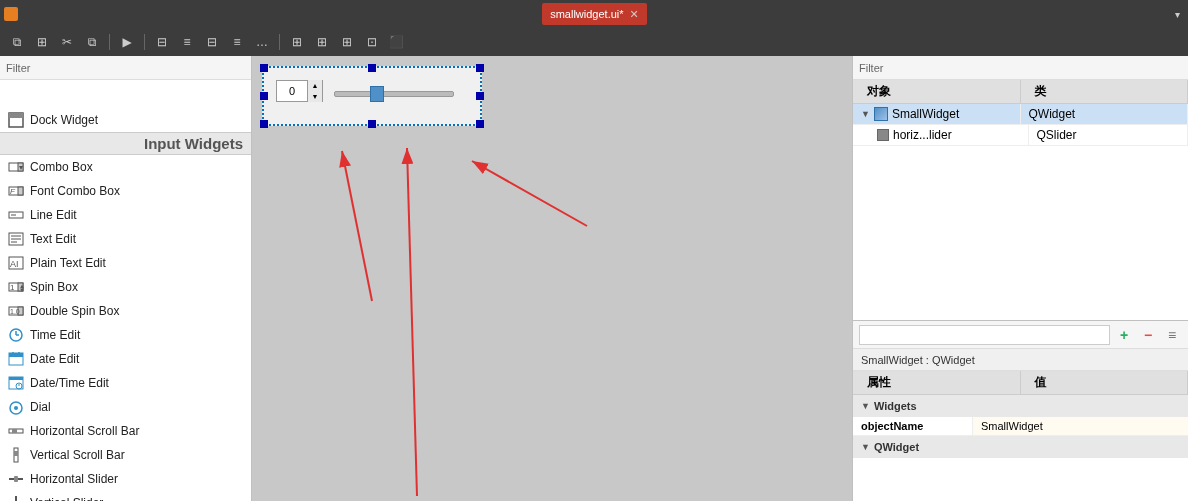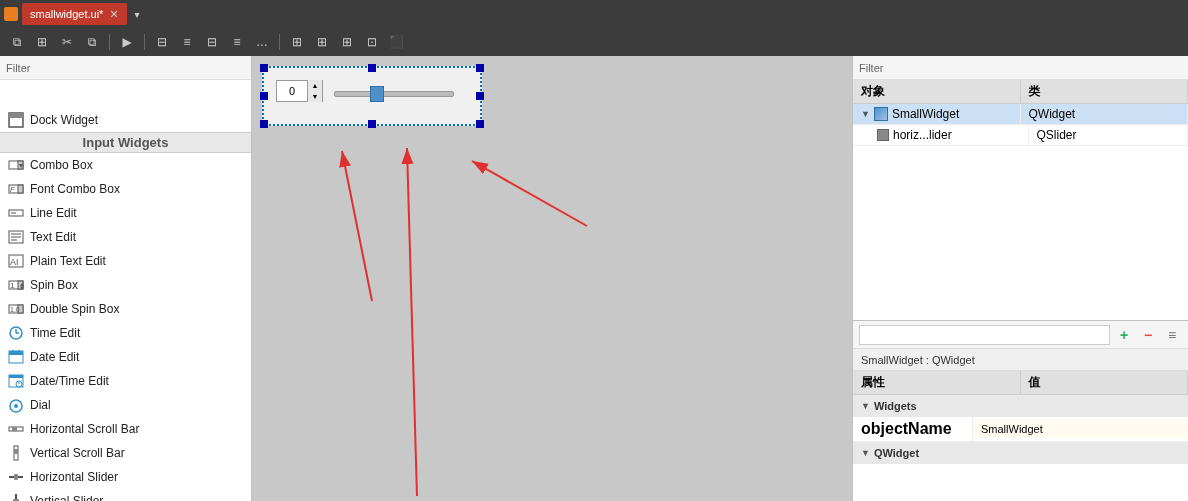--- a/index.html
+++ b/index.html
@@ -16,20 +16,21 @@
 
     
     .titlebar {
       height: 28px;
       background: #3c3c3c;
       display: flex;
       align-items: center;
       padding: 0 4px;
       gap: 4px;
       flex-shrink: 0;
+      justify-content: space-between;
     }
     .titlebar-tab {
       background: #c0392b;
       color: white;
       padding: 2px 8px;
       font-size: 11px;
       display: flex;
       align-items: center;
       gap: 6px;
       height: 22px;
@@ -126,24 +127,24 @@
       width: 16px;
       height: 16px;
       flex-shrink: 0;
       display: flex;
       align-items: center;
       justify-content: center;
     }
     .widget-category {
       background: #e8e8e8;
       padding: 2px 8px;
-      font-size: 13px;
+      font-size: 15px;
       color: #555;
       font-weight: bold;
-      text-align: center;
+      text-align: right;
       border-top: 1px solid #ccc;
       border-bottom: 1px solid #ccc;
     }
 
     
     .center-panel {
       flex: 1;
       background: #c8c8c8;
       position: relative;
       overflow: hidden;
@@ -267,21 +268,21 @@
       overflow-y: auto;
     }
     .inspector-header {
       display: flex;
       background: #e0e0e0;
       border-bottom: 1px solid #ccc;
       font-size: 12px;
       font-weight: bold;
     }
     .inspector-header-cell {
-      padding: 3px 8px;
+      padding: 3px 14px;
       flex: 1;
       border-right: 1px solid #ccc;
     }
     .inspector-row {
       display: flex;
       border-bottom: 1px solid #eee;
       font-size: 12px;
       align-items: center;
     }
     .inspector-row.selected {
@@ -383,21 +384,21 @@
       color: #333;
       display: flex;
       align-items: center;
       gap: 4px;
       height: 22px;
     }
     .prop-name {
       padding: 3px 8px;
       width: 120px;
       border-right: 1px solid #eee;
-      font-size: 16px;
+      font-size: 11px;
     }
     .prop-name.bold {
       font-weight: bold;
     }
     .prop-value {
       padding: 3px 8px;
       flex: 1;
       font-size: 11px;
       background: #fffbf0;
     }

